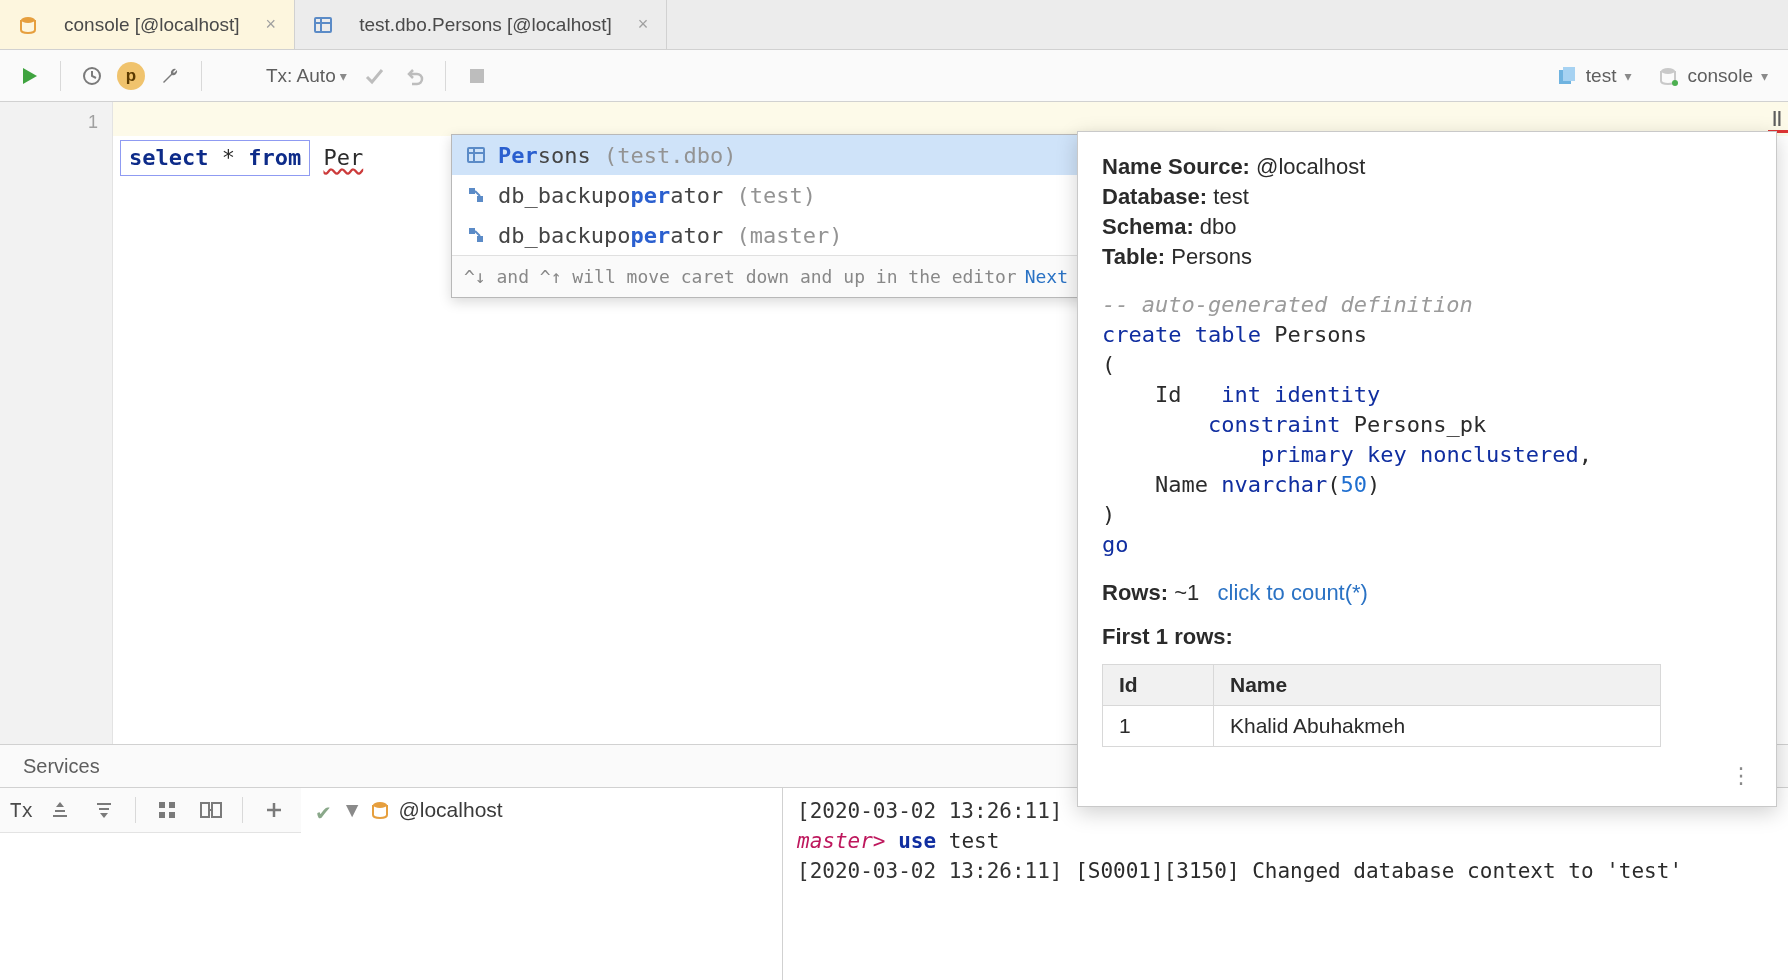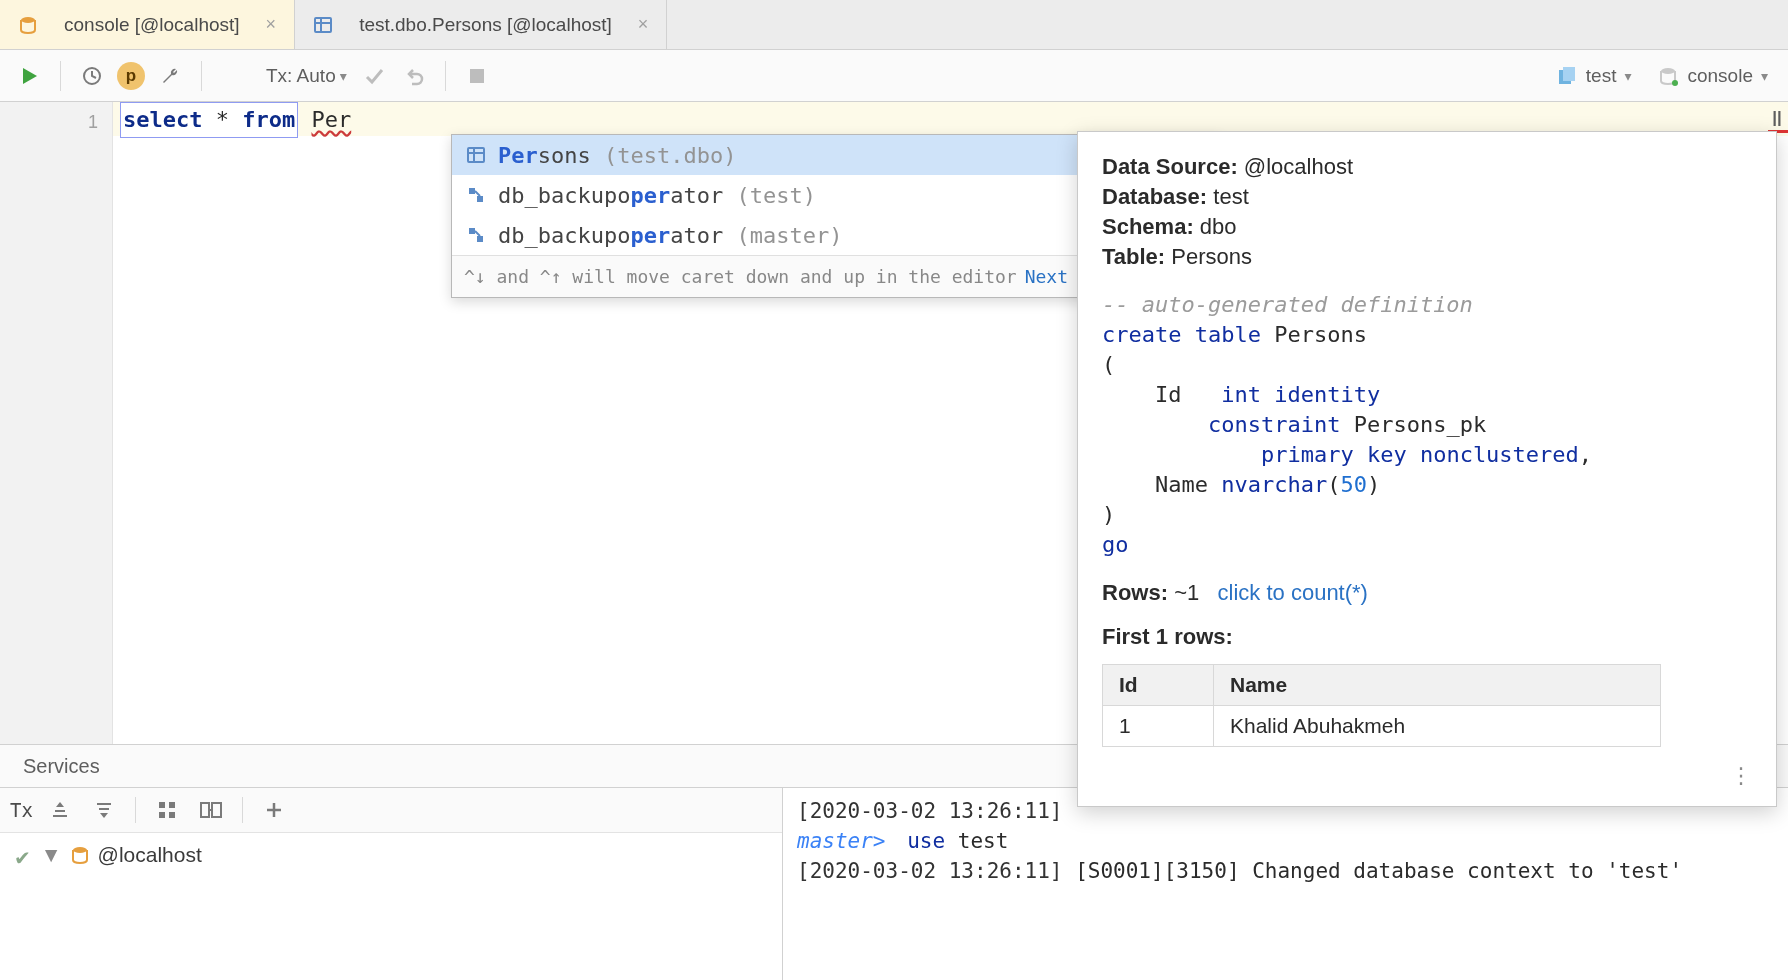--- a/index.html
+++ b/index.html
@@ -21,21 +21,21 @@
   .toolbar-right { margin-left: auto; display: flex; align-items: center; gap: 10px; }
   .ds-chip { display: flex; align-items: center; gap: 8px; font-size: 19px; color: #5e5e5e; padding: 0 8px; cursor: pointer; }
 
   
   .editor-wrap { position: relative; height: 643px; display: flex; border-bottom: 1px solid #d1d1d1; }
   .gutter { width: 113px; background: #f2f2f2; border-right: 1px solid #e3e3e3; padding-top: 6px; text-align: right; }
   .gutter .ln { color: #a0a0a0; font-size: 18px; padding-right: 14px; height: 28px; line-height: 28px; }
   .code-area { flex: 1; position: relative; font-family: "SF Mono", "Menlo", "Consolas", monospace; font-size: 22px; }
   .code-line { height: 34px; line-height: 34px; padding-left: 7px; background: #fdfae9; white-space: pre; }
   .kw { color: #0d2b89; font-weight: 700; }
-  .typed-box { display: inline-block; border: 1px solid #8f9bf2; padding: 0 2px; background: #ffffff; }
+  .typed-box { display: inline-block; border: 1px solid #8f9bf2; padding: 0 8px; background: #ffffff; margin-top: 38px; }
   .squiggle { text-decoration: underline wavy #cc3b3b; text-underline-offset: 3px; }
 
   .edge-mark { position: absolute; right: 0; top: 6px; font-family: "Segoe UI", Arial, sans-serif; color: #5e5e5e; font-size: 17px; font-weight: 700; width: 22px; text-align: center; }
   .edge-mark + .redline { position: absolute; right: 0; top: 28px; width: 20px; height: 3px; background: #d33; }
 
   
   .ac-popup { position: absolute; left: 296px; top: 32px; width: 770px; background: #fff; border: 1px solid #b8b8b8; box-shadow: 0 4px 12px rgba(0,0,0,0.15); margin-left: 42px; }
   .ac-item { display: flex; align-items: center; height: 40px; padding: 0 14px; font-family: "SF Mono", Menlo, Consolas, monospace; font-size: 22px; color: #444; gap: 12px; }
   .ac-item.sel { background: #cfe3f9; }
   .ac-item .match { color: #2a5fcf; font-weight: 600; }
@@ -55,31 +55,31 @@
   .doc-def { white-space: pre; line-height: 30px; margin: 4px 0 20px 0; }
   .doc-kv { font-family: "Segoe UI","Helvetica Neue", Arial, sans-serif; font-size: 22px; line-height: 30px; margin-bottom: 18px; }
   .doc-table { border-collapse: collapse; width: 86%; font-family: "Segoe UI","Helvetica Neue", Arial, sans-serif; font-size: 21px; margin-bottom: 20px; }
   .doc-table th, .doc-table td { border: 1px solid #d8d8d8; padding: 8px 16px; text-align: left; }
   .doc-table th { background: #f1f1f1; font-weight: 700; }
   .doc-popup .dots { float: right; color: #8a8a8a; font-size: 22px; cursor: pointer; margin-top: -4px; }
 
   
   .services-hdr { height: 43px; display: flex; align-items: center; padding: 0 23px; font-size: 20px; color: #5e5e5e; border-bottom: 1px solid #d1d1d1; background: #fafafa; }
   .services-body { height: 192px; display: flex; }
-  .svc-left { width: 783px; border-right: 1px solid #d1d1d1; display: flex; flex-direction: column; }
+  .svc-left { width: 783px; border-right: 1px solid #d1d1d1; display: flex; flex-direction: row; }
   .svc-toolbar { height: 45px; display: flex; align-items: center; padding: 0 10px; gap: 10px; border-bottom: 1px solid #e3e3e3; background: #fafafa; }
   .svc-toolbar .vsep { width: 1px; height: 26px; background: #d9d9d9; margin: 0 4px; }
   .svc-tx { font-family: "SF Mono", Menlo, Consolas, monospace; font-size: 19px; color: #4a4a4a; }
   .svc-tree { flex: 1; padding: 10px 14px; font-size: 21px; color: #3a3a3a; display: flex; align-items: flex-start; gap: 10px; }
   .svc-tree .check { color: #8aa88a; font-size: 20px; margin-top: 3px; }
   .svc-tree .disclosure { color: #8a8a8a; }
   .svc-right { flex: 1; padding: 8px 14px; font-family: "SF Mono", Menlo, Consolas, monospace; font-size: 21px; line-height: 30px; white-space: pre; overflow: hidden; }
   .svc-right .ts { color: #333; }
-  .svc-right .prompt { color: #3b82f6; font-style: italic; }
-  .svc-right .ukw { color: #102ea0; font-weight: 400; margin-left: 9px; }
+  .svc-right .prompt { color: #be185d; font-style: italic; }
+  .svc-right .ukw { color: #102ea0; font-weight: 700; }
 
   
   .svg-ic { display: block; }
 </style>
 </head>
 <body>
 
 <div class="tabbar">
   <div class="tab active">
     <span>
@@ -285,21 +285,21 @@
       </div>
     </div>
   </div>
   <div class="svc-right"><span class="ts">[2020-03-02 13:26:11]</span>
 <span class="prompt">master&gt;</span> <span class="ukw">use</span> <span>test</span>
 <span class="ts">[2020-03-02 13:26:11]</span><span> [S0001][3150] Changed database context to 'test'</span></div>
 </div>
 
 <div class="doc-popup">
   <div class="doc-kv">
-    <div><span class="bold">Data Source:</span> <span>@localhost</span></div>
+    <div><span class="bold">Name Source:</span> <span>@localhost</span></div>
     <div><span class="bold">Database:</span> <span>test</span></div>
     <div><span class="bold">Schema:</span> <span>dbo</span></div>
     <div><span class="bold">Table:</span> <span>Persons</span></div>
   </div>
   <div class="doc-def"><span class="cmt">-- auto-generated definition</span>
 <span class="dkw">create table</span> <span>Persons</span>
 (
     <span>Id</span>   <span class="dkw">int identity</span>
         <span class="dkw">constraint</span> <span>Persons_pk</span>
             <span class="dkw">primary key nonclustered</span>,

